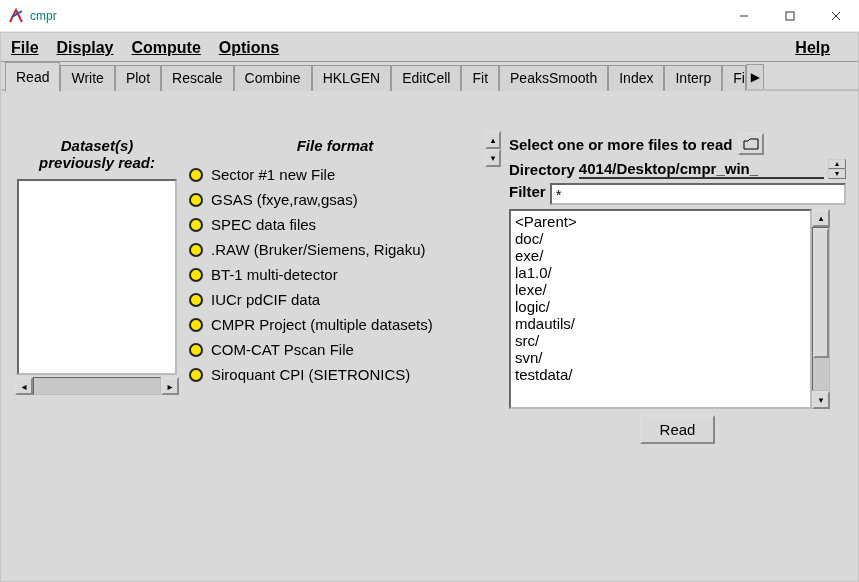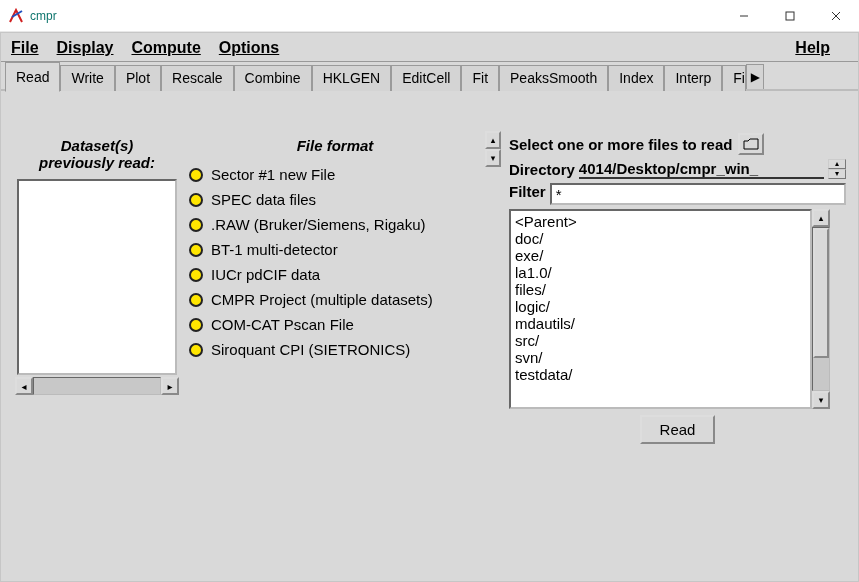--- a/index.html
+++ b/index.html
@@ -134,20 +134,24 @@
 
     <div class="panel-mid">
       <div class="label-bold" style="text-align:center;">File format</div>
       <div class="radio-list">
         <div class="radio-item">
             <span class="radio-circle"></span>
             <span>Sector #1 new File</span>
           </div>
         <div class="radio-item">
             <span class="radio-circle"></span>
+            <span>GSAS (fxye,raw,gsas)</span>
+          </div>
+        <div class="radio-item">
+            <span class="radio-circle"></span>
             <span>SPEC data files</span>
           </div>
         <div class="radio-item">
             <span class="radio-circle"></span>
             <span>.RAW (Bruker/Siemens, Rigaku)</span>
           </div>
         <div class="radio-item">
             <span class="radio-circle"></span>
             <span>BT-1 multi-detector</span>
           </div>
@@ -197,21 +201,21 @@
       <div class="filter-row">
         <span style="margin-right:4px;">Filter</span>
         <input class="filter-input" value="*" style="">
       </div>
       <div class="filelist-wrap">
         <div class="filelist">
           <div class="fitem">&lt;Parent&gt;</div>
           <div class="fitem">doc/</div>
           <div class="fitem">exe/</div>
           <div class="fitem">la1.0/</div>
-          <div class="fitem">files/</div>
+          <div class="fitem">lexe/</div>
           <div class="fitem">logic/</div>
           <div class="fitem">mdautils/</div>
           <div class="fitem">src/</div>
           <div class="fitem">svn/</div>
           <div class="fitem">testdata/</div>
         </div>
         <div class="vscroll">
           <div class="sbtn">▴</div>
           <div class="track">
               <div class="thumb"></div>

